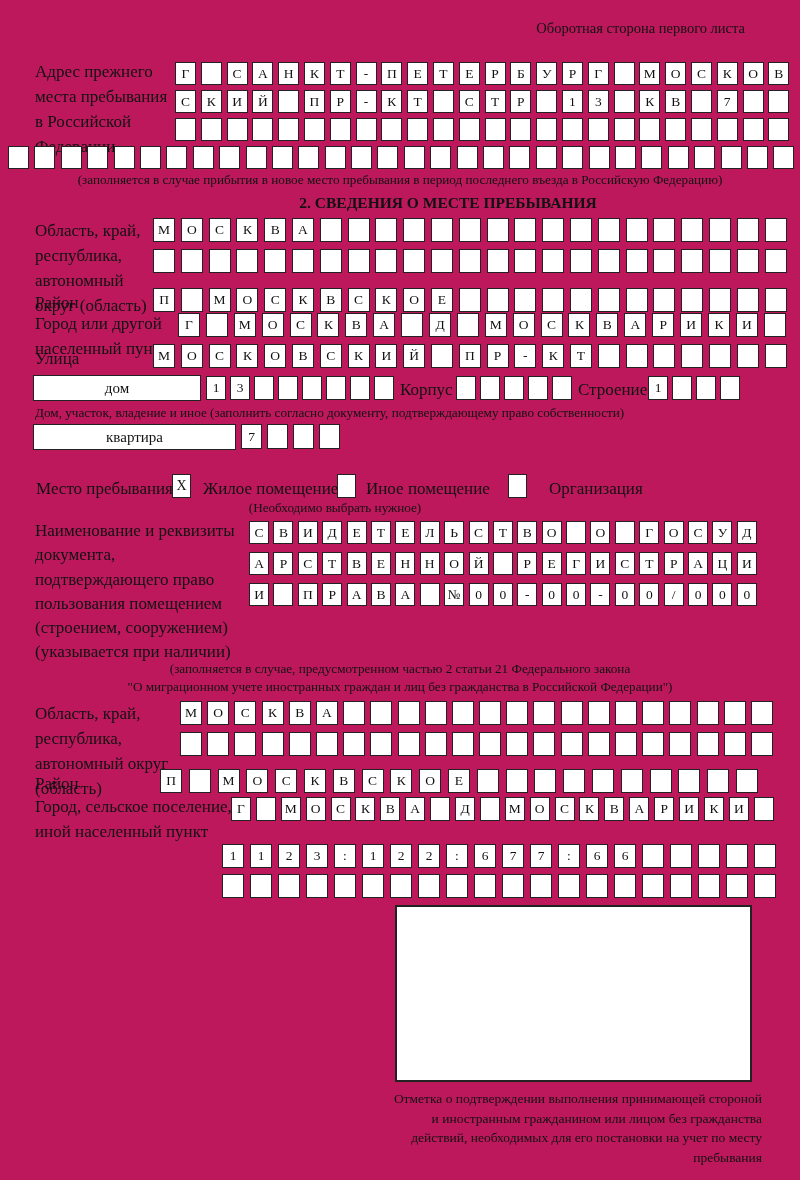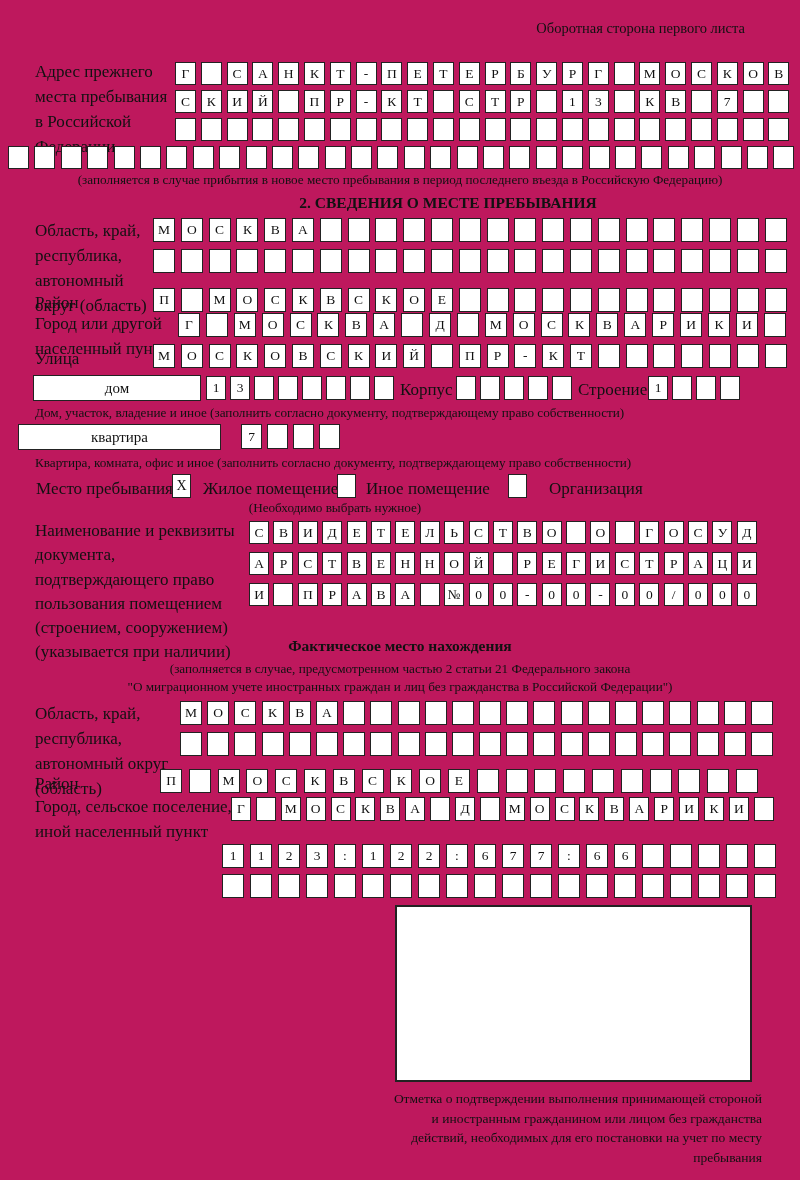--- a/index.html
+++ b/index.html
@@ -313,28 +313,27 @@
     </div>
   <div class="abs lbl" style="left:578px;top:378px;">Строение</div>
   <div class="abs cellrow g4" style="left:648px;top:376px;">
       <span class="cell">1</span>
       <span class="cell"></span>
       <span class="cell"></span>
       <span class="cell"></span>
     </div>
   <div class="abs cap" style="left:35px;top:405px;">Дом, участок, владение и иное (заполнить согласно документу, подтверждающему право собственности)</div>
 
-  <div class="abs widebox" style="left:18px;top:424px;width:203px;">квартира</div>
+  <div class="abs widebox" style="left:33px;top:424px;width:203px;">квартира</div>
   <div class="abs cellrow g4k" style="left:241px;top:424px;">
       <span class="cell">7</span>
       <span class="cell"></span>
       <span class="cell"></span>
       <span class="cell"></span>
     </div>
-  <div class="abs cap" style="left:35px;top:455px;">Квартира, комната, офис и иное (заполнить согласно документу, подтверждающему право собственности)</div>
 
   <div class="abs lbl" style="left:36px;top:477px;">Место пребывания:</div>
   <div class="abs chk" style="left:172px;top:474px;">X</div>
   <div class="abs lbl" style="left:203px;top:477px;">Жилое помещение</div>
   <div class="abs chk" style="left:337px;top:474px;"></div>
   <div class="abs lbl" style="left:366px;top:477px;">Иное помещение</div>
   <div class="abs chk" style="left:508px;top:474px;"></div>
   <div class="abs lbl" style="left:549px;top:477px;">Организация</div>
   <div class="abs cap" style="left:180px;top:500px;width:310px;text-align:center;">(Необходимо выбрать нужное)</div>
 
@@ -402,21 +401,20 @@
       <span class="cell">0</span>
       <span class="cell">-</span>
       <span class="cell">0</span>
       <span class="cell">0</span>
       <span class="cell">/</span>
       <span class="cell">0</span>
       <span class="cell">0</span>
       <span class="cell">0</span>
     </div>
 
-  <div class="abs ttl" style="top:637px;">Фактическое место нахождения</div>
   <div class="abs cap ctr" style="top:661px;">(заполняется в случае, предусмотренном частью 2 статьи 21 Федерального закона</div>
   <div class="abs cap ctr" style="top:679px;">"О миграционном учете иностранных граждан и лиц без гражданства в Российской Федерации")</div>
 
   <div class="abs lbl" style="left:35px;top:702px;width:155px;">Область, край, республика, автономный округ (область)</div>
   <div class="abs cellrow g22f" style="left:180px;top:701px;">
       <span class="cell">М</span>
       <span class="cell">О</span>
       <span class="cell">С</span>
       <span class="cell">К</span>
       <span class="cell">В</span>

